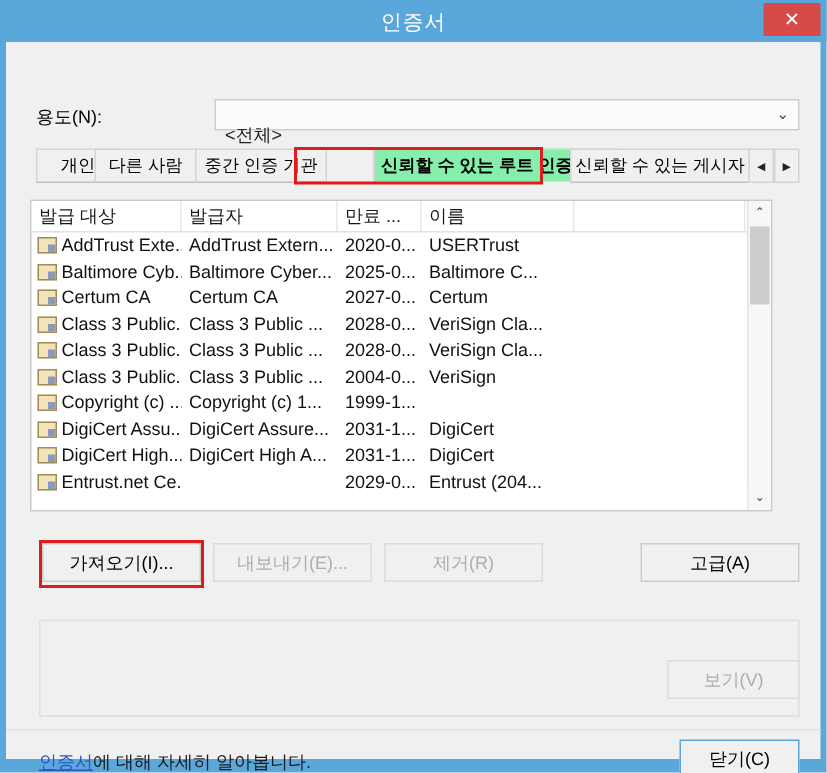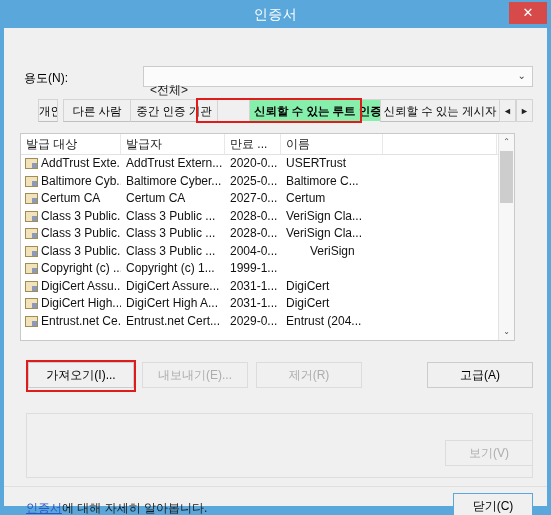--- a/index.html
+++ b/index.html
@@ -369,21 +369,21 @@
 
   <div id="client">
 
     <div id="purpose-label">용도(N):</div>
     <div id="purpose-select">
       <span id="purpose-value">&lt;전체&gt;</span>
       <span id="purpose-arrow">⌄</span>
     </div>
 
     <div id="tabstrip">
-        <div class="tab" style="left: 0px; width: 20px; margin-left: 14px;">개인</div>
+        <div class="tab" style="left: 0px; width: 56px;">개인</div>
         <div class="tab" style="left: 39px; width: 68px;">다른 사람</div>
         <div class="tab" style="left: 106px; width: 88px;">중간 인증 기관</div>
         <div class="tab selected" style="left: 193px; width: 164px;">신뢰할 수 있는 루트 인증 기관</div>
         <div class="tab" style="left: 356px; width: 120px;">신뢰할 수 있는 게시자</div>
         <div class="tab" style="left: 475px; width: 0px;">신뢰되</div>
         <div class="tab-arrow" style="left: 475px;">◄</div>
         <div class="tab-arrow" style="left: 492px;">►</div>
       </div>
     <div id="tab-highlight"></div>
 
@@ -429,21 +429,21 @@
             <span class="cell" style="left: 20px; width: 80px;">Class 3 Public...</span>
             <span class="cell" style="left: 105px; width: 99px;">Class 3 Public ...</span>
             <span class="cell" style="left: 209px; width: 51px;">2028-0...</span>
             <span class="cell" style="left: 265px; width: 97px;">VeriSign Cla...</span>
           </div>
           <div class="row">
             <span class="cert-icon"></span>
             <span class="cell" style="left: 20px; width: 80px;">Class 3 Public...</span>
             <span class="cell" style="left: 105px; width: 99px;">Class 3 Public ...</span>
             <span class="cell" style="left: 209px; width: 51px;">2004-0...</span>
-            <span class="cell" style="left: 265px; width: 97px; margin-left: 24px;">VeriSign</span>
+            <span class="cell" style="left: 265px; width: 97px;">VeriSign</span>
           </div>
           <div class="row">
             <span class="cert-icon"></span>
             <span class="cell" style="left: 20px; width: 80px;">Copyright (c) ...</span>
             <span class="cell" style="left: 105px; width: 99px;">Copyright (c) 1...</span>
             <span class="cell" style="left: 209px; width: 51px;">1999-1...</span>
           </div>
           <div class="row">
             <span class="cert-icon"></span>
             <span class="cell" style="left: 20px; width: 80px;">DigiCert Assu...</span>
@@ -454,21 +454,20 @@
           <div class="row">
             <span class="cert-icon"></span>
             <span class="cell" style="left: 20px; width: 80px;">DigiCert High...</span>
             <span class="cell" style="left: 105px; width: 99px;">DigiCert High A...</span>
             <span class="cell" style="left: 209px; width: 51px;">2031-1...</span>
             <span class="cell" style="left: 265px; width: 97px;">DigiCert</span>
           </div>
           <div class="row">
             <span class="cert-icon"></span>
             <span class="cell" style="left: 20px; width: 80px;">Entrust.net Ce...</span>
-            <span class="cell" style="left: 105px; width: 99px;">Entrust.net Cert...</span>
             <span class="cell" style="left: 209px; width: 51px;">2029-0...</span>
             <span class="cell" style="left: 265px; width: 97px;">Entrust (204...</span>
           </div>
         </div>
       <div id="vscroll">
         <div id="sb-up">⌃</div>
         <div id="sb-thumb"></div>
         <div id="sb-down">⌄</div>
       </div>
     </div>

